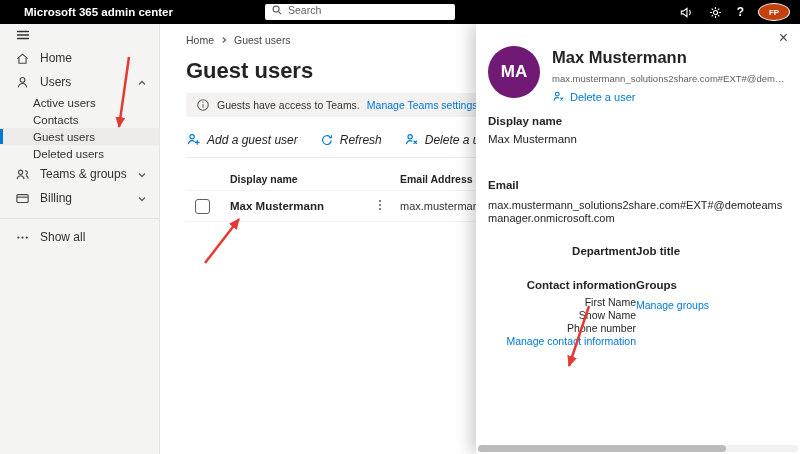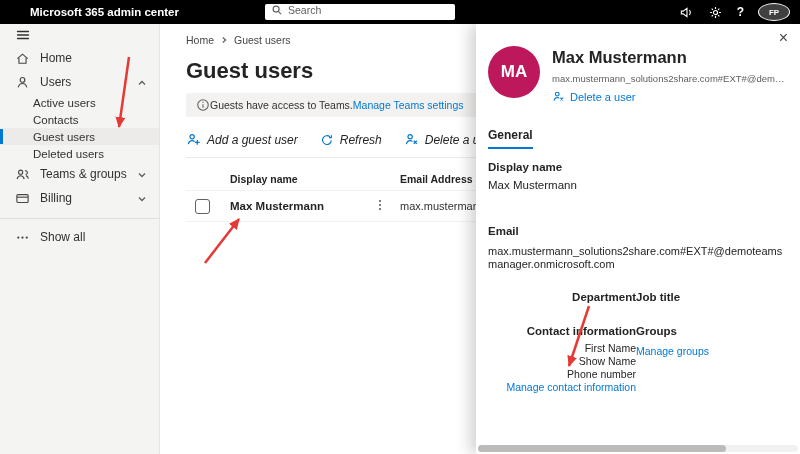--- a/index.html
+++ b/index.html
@@ -1,65 +1,65 @@
 <!DOCTYPE html>
 <html><head>
 <meta charset="utf-8">
 <style>
   * { margin:0; padding:0; box-sizing:border-box; }
   html,body { width:800px; height:454px; overflow:hidden; }
   body { font-family:"Liberation Sans","DejaVu Sans",sans-serif; background:#fff; position:relative; color:#242424; }
 
   
   .topbar { position:absolute; top:0; left:0; right:0; height:24px; background:#000; color:#fff; display:flex; align-items:center; z-index:50; }
-  .topbar-title { padding-left:30px; font-size:11.5px; font-weight:700; white-space:nowrap; }
+  .topbar-title { padding-left:24px; font-size:11.5px; font-weight:700; white-space:nowrap; }
   .searchbox { position:absolute; left:265px; top:4px; width:190px; height:16px; background:#fff; border-radius:2px; display:flex; align-items:flex-start; padding:0 6px; gap:5px; }
   .searchbox input { border:none; outline:none; flex:1; font-size:10.5px; background:transparent; font-family:inherit; color:#323130; }
   .searchbox input::placeholder { color:#605e5c; }
   .topbar-right { position:absolute; right:10px; top:0; height:24px; display:flex; align-items:center; gap:14px; }
   .tb-icon { width:15px; height:15px; display:flex; align-items:center; justify-content:center; cursor:pointer; }
   .help-glyph { font-size:12px; font-weight:700; color:#fff; cursor:pointer; }
-  .avatar-top { width:32px; height:18px; border-radius:50%; background:#404040; border:1px solid #fff; color:#fff; font-size:8px; font-weight:700; display:flex; align-items:center; justify-content:center; cursor:pointer; }
+  .avatar-top { width:32px; height:18px; border-radius:50%; background:#c2410c; border:1px solid #fff; color:#fff; font-size:8px; font-weight:700; display:flex; align-items:center; justify-content:center; cursor:pointer; }
 
   
   .sidebar { position:absolute; top:24px; left:0; width:160px; bottom:0; background:#f4f4f3; border-right:1px solid #e6e5e4; z-index:10; font-size:12px; color:#323130; }
   .hamburger { height:22px; display:flex; align-items:center; padding-left:15px; cursor:pointer; }
   .nav-item { height:24px; display:flex; align-items:center; gap:10px; padding-left:15px; position:relative; cursor:pointer; }
   .nav-item .chev { position:absolute; right:12px; top:7px; }
   .nav-sub { height:17px; display:flex; align-items:center; padding-left:33px; position:relative; cursor:pointer; font-size:11.5px; }
   .nav-sub.selected { background:#edebe9; }
   .nav-sub.selected::before { content:""; position:absolute; left:0; top:1px; bottom:1px; width:3px; background:#0078d4; }
   .nav-divider { height:1px; background:#e1dfdd; margin:8px 0 6px 0; }
 
   
   .content { position:absolute; top:24px; left:161px; right:0; bottom:0; background:#fff; padding:10px 0 0 25px; z-index:5; }
   .breadcrumb { display:flex; align-items:center; gap:6px; font-size:10.5px; color:#484644; }
   .breadcrumb .bc-link { cursor:pointer; }
   .page-title { margin-top:12px; font-size:22px; font-weight:700; color:#242424; }
-  .banner { margin-top:9px; width:560px; height:24px; background:#f3f2f1; border-radius:2px; display:flex; align-items:center; gap:0; padding:0 10px; font-size:10.5px; color:#323130; }
+  .banner { margin-top:9px; width:560px; height:24px; background:#f3f2f1; border-radius:2px; display:flex; align-items:center; gap:7px; padding:0 10px; font-size:10.5px; color:#323130; }
   .banner .link { color:#0078d4; cursor:pointer; }
   .toolbar { margin-top:15px; display:flex; gap:22px; align-items:center; font-size:12px; color:#242424; }
   .tool { display:flex; align-items:center; gap:6px; cursor:pointer;font-style:italic; }
   .content-divider { margin-top:10px; width:560px; height:1px; background:#edebe9; }
   .tbl { margin-top:10px; width:560px; font-size:11px; }
   .tbl-head { display:flex; align-items:center; height:22px; font-size:10.5px; font-weight:700; color:#242424; }
   .col-check { width:44px; padding-left:9px; }
   .col-name { width:143px; }
   .col-menu { width:27px; }
   .col-email { flex:1; }
   .tbl-row { display:flex; align-items:center; height:32px; border-top:1px solid #f3f2f1; border-bottom:1px solid #f3f2f1; cursor:pointer; }
   .checkbox { width:15px; height:15px; border:1px solid #616161; border-radius:3px; background:#fff; cursor:pointer; }
   .row-name { font-weight:700; font-size:11.5px; color:#242424; }
   .row-email { color:#323130; white-space:nowrap; }
 
   
   .panel { position:absolute; top:24px; left:476px; right:0; bottom:0; background:#fff; box-shadow:-6px 0 14px rgba(0,0,0,.18); z-index:30; padding:14px 12px 0 12px; }
   .panel-close { position:absolute; top:6px; right:12px; font-size:16px; color:#484644; cursor:pointer; line-height:1; }
   .panel-header { display:flex; gap:12px; margin-top:8px; }
-  .avatar-big { flex:0 0 52px; width:52px; height:52px; border-radius:50%; background:#be185d; color:#fff; display:flex; align-items:center; justify-content:center; font-size:17px; font-weight:700; }
+  .avatar-big { flex:0 0 52px; width:52px; height:52px; border-radius:50%; background:#701a75; color:#fff; display:flex; align-items:center; justify-content:center; font-size:17px; font-weight:700; }
   .ph-right { min-width:0; padding-top:2px; }
   .panel-name { font-size:16.5px; font-weight:700; color:#242424; }
   .panel-email { margin-top:6px; font-size:9.5px; color:#605e5c; max-width:236px; white-space:nowrap; overflow:hidden; text-overflow:ellipsis; }
   .panel-delete { margin-top:6px; display:flex; align-items:center; gap:5px; font-size:11px; color:#0078d4; cursor:pointer; }
   .tabs { margin-top:22px; }
   .tab-active { display:inline-block; font-size:12px; font-weight:700; color:#242424; padding-bottom:5px; border-bottom:2.5px solid #0078d4; cursor:pointer; }
   .fields { margin-top:12px; font-size:11.5px; }
   .f-label { font-weight:700; color:#242424; }
   .f-value { margin-top:6px; }
   .gap-lg { margin-top:34px; }
@@ -261,23 +261,20 @@
         <svg width="13" height="13" viewBox="0 0 16 16" fill="none" stroke="#0078d4" stroke-width="1.3">
             <circle cx="6.5" cy="5" r="2.3"></circle>
             <path d="M2.5 13c.6-2.4 2.2-3.7 4-3.7 1 0 1.8.4 2.5 1"></path>
             <path d="M10.3 9.3l3.4 3.4M13.7 9.3l-3.4 3.4"></path>
           </svg>
         <span>Delete a user</span>
       </div>
     </div>
   </div>
 
-  <div class="tabs">
-    <span class="tab-active">General</span>
-  </div>
 
   <div class="fields">
     <div class="f-label">Display name</div>
     <div class="f-value">Max Mustermann</div>
 
     <div class="f-label gap-lg">Email</div>
     <div class="email-value">max.mustermann_solutions2share.com#EXT#@demoteamsmanager.onmicrosoft.com</div>
 
     <div class="panel-grid">
       <div class="pg-left f-label">Department</div>

